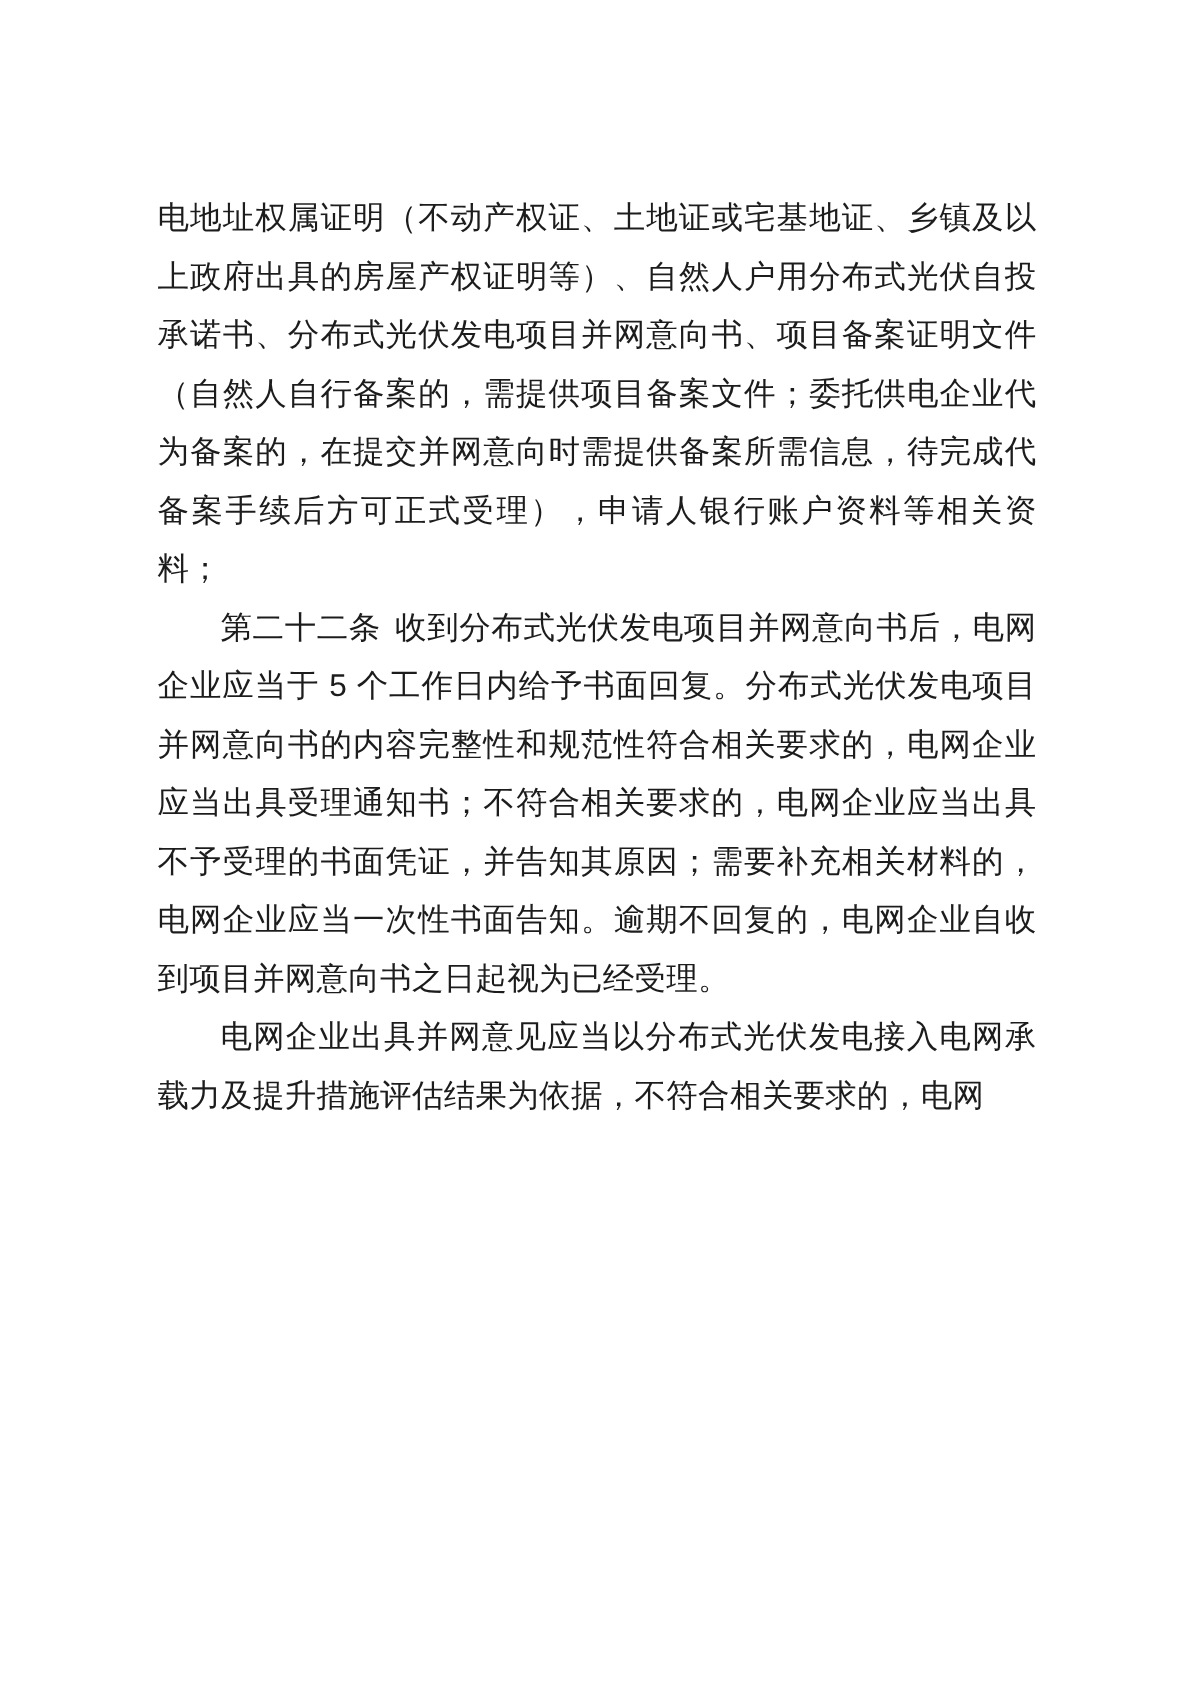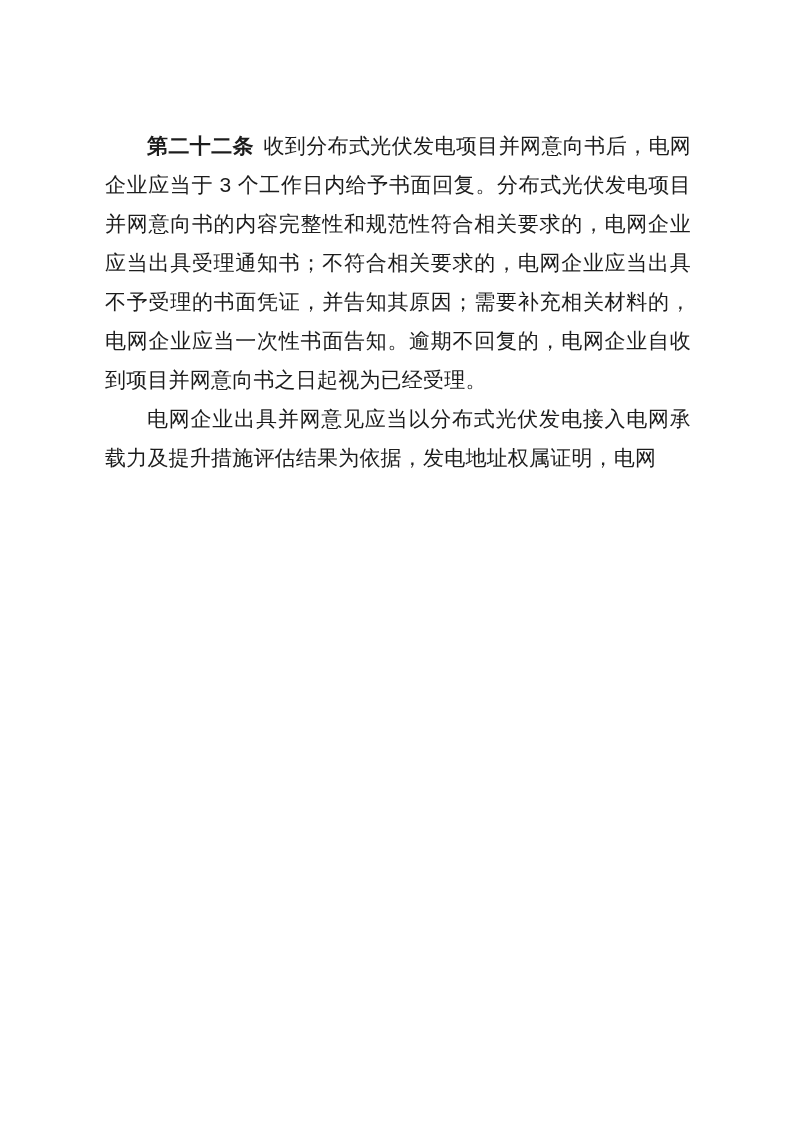--- a/index.html
+++ b/index.html
@@ -32,32 +32,33 @@
     letter-spacing: 0.2px;
   }
   .para {
     margin: 0;
     padding: 0;
   }
   .para.indent {
     text-indent: 2em;
   }
   .clause-lead {
-    font-weight: bold;
+    font-weight: normal;
     margin-right: 0.45em;
   }
 </style>
 </head>
 <body>
 
 <div class="page">
   <div class="text-block">
 
+    <p class="para">电地址权属证明（不动产权证、土地证或宅基地证、乡镇及以上政府出具的房屋产权证明等）、自然人户用分布式光伏自投承诺书、分布式光伏发电项目并网意向书、项目备案证明文件（自然人自行备案的，需提供项目备案文件；委托供电企业代为备案的，在提交并网意向时需提供备案所需信息，待完成代备案手续后方可正式受理），申请人银行账户资料等相关资料；</p>
 
 
     <p class="para indent">
-      <span class="clause-lead">第二十二条</span><span>收到分布式光伏发电项目并网意向书后，电网企业应当于 3 个工作日内给予书面回复。分布式光伏发电项目并网意向书的内容完整性和规范性符合相关要求的，电网企业应当出具受理通知书；不符合相关要求的，电网企业应当出具不予受理的书面凭证，并告知其原因；需要补充相关材料的，电网企业应当一次性书面告知。逾期不回复的，电网企业自收到项目并网意向书之日起视为已经受理。</span>
+      <span class="clause-lead">第二十二条</span><span>收到分布式光伏发电项目并网意向书后，电网企业应当于 5 个工作日内给予书面回复。分布式光伏发电项目并网意向书的内容完整性和规范性符合相关要求的，电网企业应当出具受理通知书；不符合相关要求的，电网企业应当出具不予受理的书面凭证，并告知其原因；需要补充相关材料的，电网企业应当一次性书面告知。逾期不回复的，电网企业自收到项目并网意向书之日起视为已经受理。</span>
     </p>
 
-    <p class="para indent">电网企业出具并网意见应当以分布式光伏发电接入电网承载力及提升措施评估结果为依据，发电地址权属证明，电网</p>
+    <p class="para indent">电网企业出具并网意见应当以分布式光伏发电接入电网承载力及提升措施评估结果为依据，不符合相关要求的，电网</p>
 
   </div>
 </div>
 
 </body></html>

